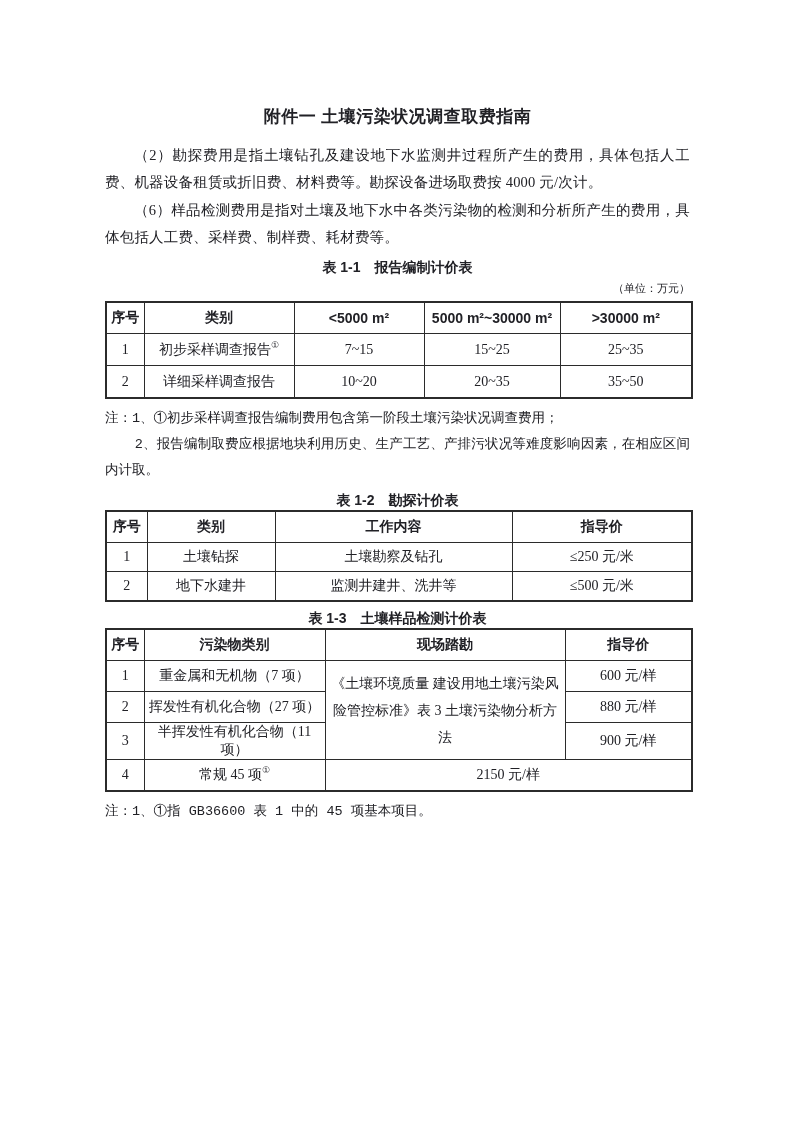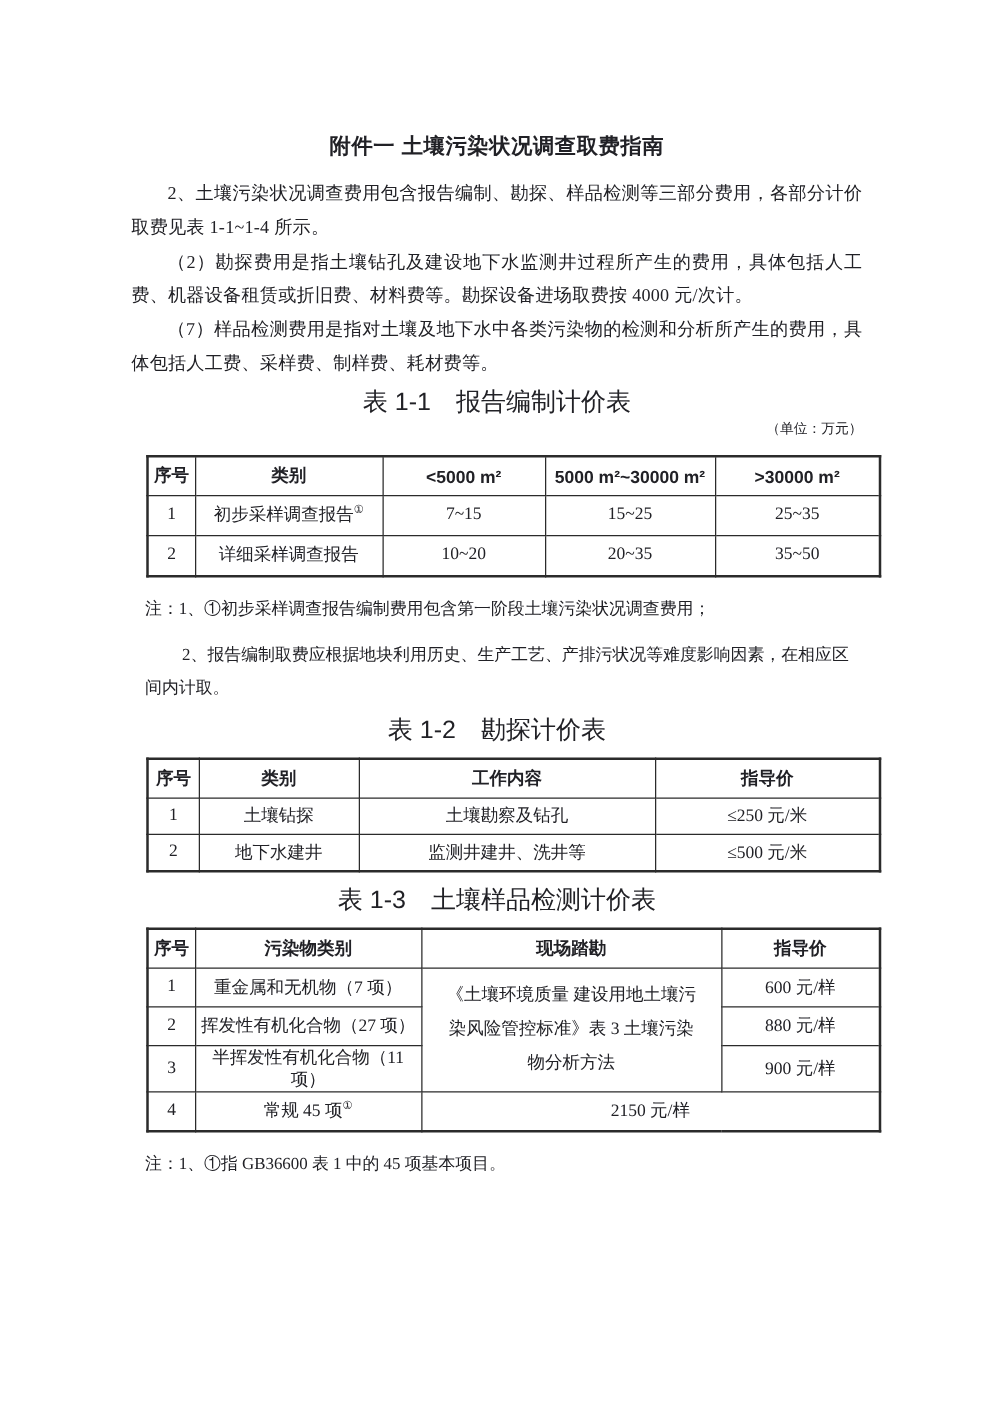--- a/index.html
+++ b/index.html
@@ -13,60 +13,59 @@
     font-family:"Liberation Sans","DejaVu Sans",sans-serif;
     font-size:17px; font-weight:bold; text-align:center;
     margin:0 0 14px 0; letter-spacing:0.5px; line-height:22px;
   }
   .para {
     font-size:14.5px; line-height:27.3px; text-align:justify;
     text-indent:2em; margin:0; letter-spacing:0.2px;
   }
   .caption {
     font-family:"Liberation Sans","DejaVu Sans",sans-serif;
-    font-size:20px; font-weight:normal; text-align:center;
+    font-size:14px; font-weight:bold; text-align:center;
     margin:6px 0 0 0; line-height:20px;
   }
   .unit-note { font-size:11px; text-align:right; margin:2px 0 4px 0; line-height:18px; }
   table.tbl {
     border-collapse:collapse; width:586px; table-layout:fixed;
-    border:2px solid #2b2b2b; margin:12px;
+    border:2px solid #2b2b2b; margin:0;
   }
   .tbl th, .tbl td {
     border:1.5px solid #2b2b2b; text-align:center; vertical-align:middle;
     font-size:14px; padding:0 4px; overflow:hidden;
   }
   .tbl th {
     font-family:"Liberation Sans","DejaVu Sans",sans-serif;
     font-weight:bold; height:30px; font-size:14px;
   }
   .tbl.t1 td { height:31px; }
   .tbl.t2 td { height:28px; }
   .tbl.t3 td { height:30px; }
-  .method-cell { text-align:right; padding:0 17px !important; line-height:27px; font-size:14px; }
+  .method-cell { text-align:right; padding:0 3px !important; line-height:27px; font-size:14px; }
   .sup { font-size:9px; vertical-align:super; line-height:0; }
   .notes { margin-top:7px; }
-  .note { font-size:13.5px; line-height:26px; margin:11px; text-align:justify; }
+  .note { font-size:13.5px; line-height:26px; margin:0; text-align:justify;font-family:Liberation Mono, monospace; }
   .note.indent { text-indent:2.2em; }
   .mt6 { margin-top:6px; }
   .pageno {
     position:absolute; left:0; right:0; top:1030px; text-align:center;
     font-size:13px; color:#212126;
   }
 </style>
 </head>
 <body>
 
 <div class="page">
 
   <h1 class="title">附件一 土壤污染状况调查取费指南</h1>
 
-  <p class="para">2、土壤污染状况调查费用包含报告编制、勘探、样品检测等三部分费用，各部分计价取费见表 1-1~1-4 所示。</p>
   <p class="para">（2）勘探费用是指土壤钻孔及建设地下水监测井过程所产生的费用，具体包括人工费、机器设备租赁或折旧费、材料费等。勘探设备进场取费按 4000 元/次计。</p>
-  <p class="para">（7）样品检测费用是指对土壤及地下水中各类污染物的检测和分析所产生的费用，具体包括人工费、采样费、制样费、耗材费等。</p>
+  <p class="para">（6）样品检测费用是指对土壤及地下水中各类污染物的检测和分析所产生的费用，具体包括人工费、采样费、制样费、耗材费等。</p>
 
   <div class="caption">表 1-1　报告编制计价表</div>
   <div class="unit-note">（单位：万元）</div>
 
   <table class="tbl t1">
     <colgroup>
       <col style="width:38px">
         <col style="width:150px">
         <col style="width:130px">
         <col style="width:136px">

